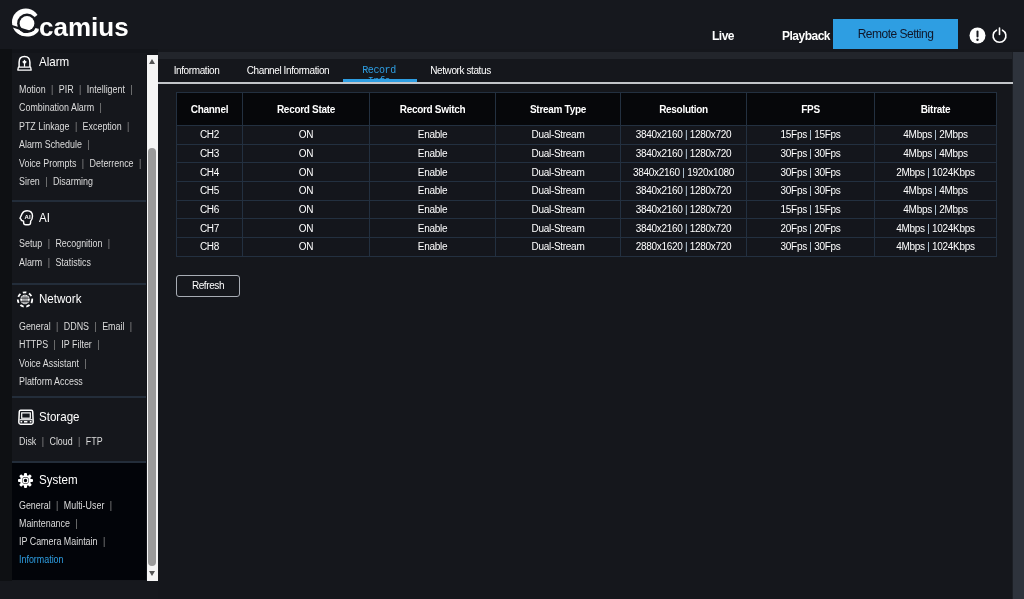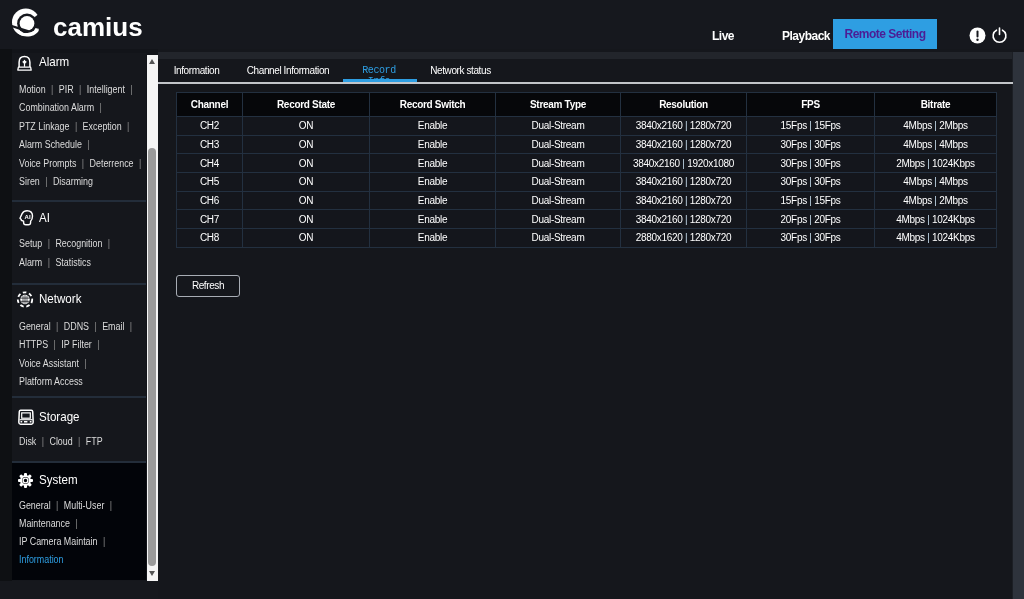--- a/index.html
+++ b/index.html
@@ -1,24 +1,24 @@
 <!DOCTYPE html>
 <html><head>
 <meta charset="utf-8">
 <style>
   * { margin:0; padding:0; box-sizing:border-box; }
   html,body { width:1024px; height:599px; overflow:hidden; background:#121419;
     font-family:"Liberation Sans", sans-serif; }
   
   #topbar { position:absolute; left:0; top:0; width:1024px; height:49px; background:#16181e; }
-  #logo-text { position:absolute; left:53px; top:12px; font-size:26px; font-weight:bold; color:#fff; letter-spacing:0; }
+  #logo-text { position:absolute; left:39px; top:12px; font-size:26px; font-weight:bold; color:#fff; letter-spacing:0; }
   .nav { position:absolute; top:29.5px; height:13px; font-size:12px; font-weight:bold; color:#fff;
          letter-spacing:-0.5px; text-align:center; line-height:13px; }
-  #btn-remote { position:absolute; left:833px; top:19px; width:104px; height:30px; background:#2e9ee2;
-    color:#4c1d95; font-size:12px; font-weight:bold; letter-spacing:-0.5px; text-align:center; line-height:30px; }
+  #btn-remote { position:absolute; left:833px; top:19px; width:125px; height:30px; background:#2e9ee2;
+    color:#0f172a; font-size:12px; font-weight:normal; letter-spacing:-0.5px; text-align:center; line-height:30px; }
   
   #sidebar { position:absolute; left:12px; top:53px; width:134px; height:528px; background:#15171c; }
   #leftstrip { position:absolute; left:0; top:49px; width:12px; height:532px; background:#0e1013; }
   #bottomstrip { position:absolute; left:0; top:581px; width:158px; height:18px; background:#16181d; }
   .sec-title { position:absolute; left:38.5px; font-size:13px; color:#fff; letter-spacing:0; line-height:14px; transform:scaleX(0.89); transform-origin:0 50%; }
   .s-link { position:absolute; left:19px; white-space:nowrap; font-size:10px; color:#dcdcdc; letter-spacing:0; line-height:12px; transform:scaleX(0.89); transform-origin:0 50%; }
   .s-link b { color:#8a8a8a; font-weight:normal; padding:0 3.3px; }
   .divider { position:absolute; left:12px; width:134px; height:1.8px; background:#232d3a; }
   #sysblock { position:absolute; left:12px; top:463.4px; width:134px; height:117px; background:#020409; }
   .icon { position:absolute; }
@@ -32,21 +32,21 @@
   
   #content { position:absolute; left:158px; top:49px; width:866px; height:550px; background:#15171c; }
   #tabband { position:absolute; left:158px; top:52px; width:866px; height:6.5px; background:#22252b; }
   .tab { position:absolute; top:65px; font-size:10px; color:#fff; letter-spacing:-0.4px; text-align:center; line-height:11px; }
   #tab-line { position:absolute; left:158px; top:82px; width:855px; height:1.7px; background:#c2c5c9; }
   #tab-active-line { position:absolute; left:342.5px; top:78.6px; width:74px; height:3.4px; background:#2e9ee2; }
   
   #tbl { position:absolute; left:176px; top:92px; border-collapse:collapse; table-layout:fixed; }
   #tbl td { border:1px solid #233040; color:#fff; font-size:10px; letter-spacing:-0.3px;
      text-align:center; vertical-align:middle; background:#14161c; height:18.7px; padding:0; overflow:hidden; white-space:nowrap; }
-  #tbl tr.hd td { background:#06070a; font-weight:bold; height:24px; }
+  #tbl tr.hd td { background:#06070a; font-weight:bold; height:33px; }
   #tbl { border-bottom:1px solid #2b3d52; }
   #tbl td i { font-style:normal; color:#c6dcec; }
   
   #refresh { position:absolute; left:176px; top:275px; width:64px; height:22px; border:1px solid #a8adb5;
     border-radius:3px; color:#fff; font-size:10px; letter-spacing:-0.4px; text-align:center; line-height:20px; }
   #right-scroll { position:absolute; left:1013px; top:52px; width:11px; height:547px; background:#2e333c; }
   #right-scroll-edge { position:absolute; left:1011.5px; top:52px; width:1.5px; height:547px; background:#1c1f25; }
 </style>
 </head>
 <body>

